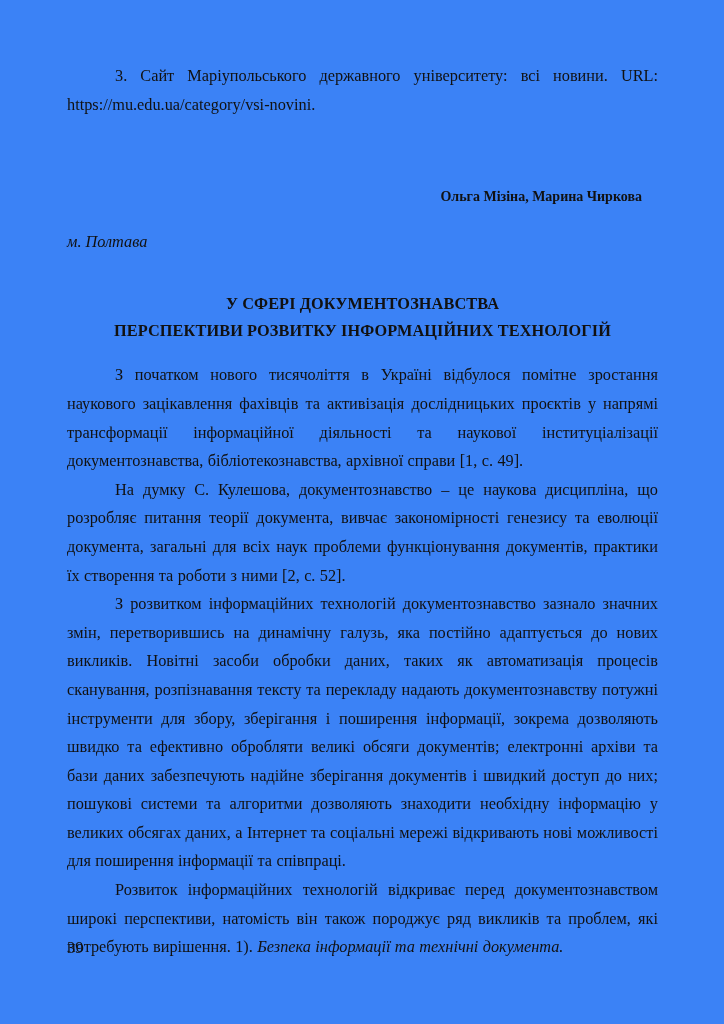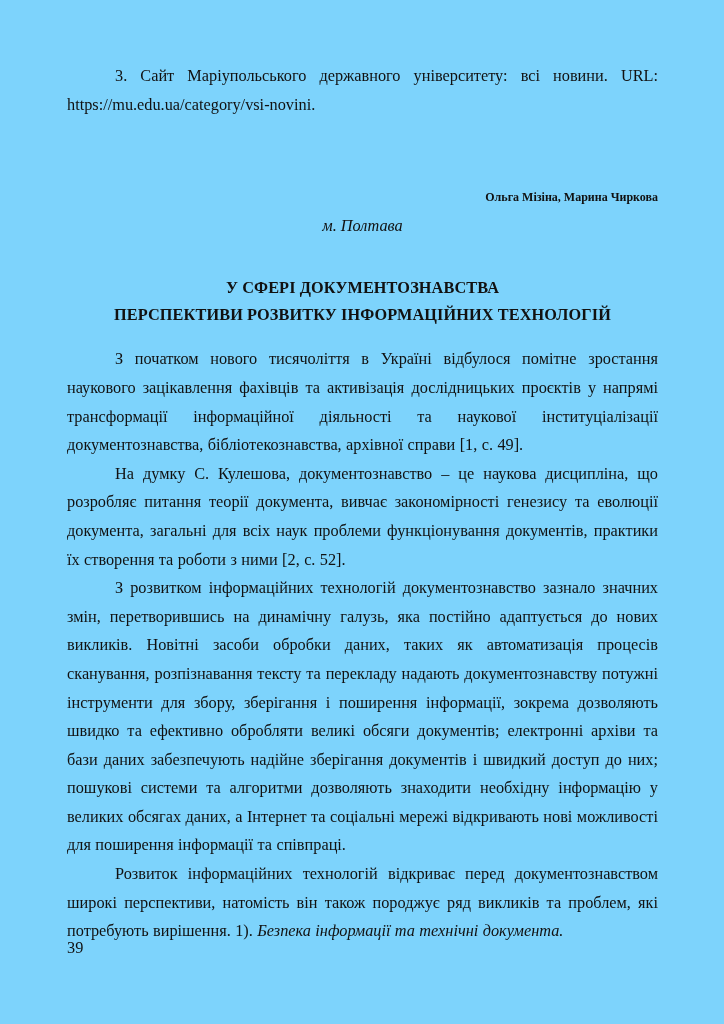--- a/index.html
+++ b/index.html
@@ -16,21 +16,21 @@
     color: #111111;
     overflow: hidden;
   }
 
   .page {
     position: absolute;
     left: 0;
     top: 0;
     width: 724px;
     height: 1024px;
-    background: #7dd3fc;
+    background: #3b82f6;
   }
 
   .content {
     position: absolute;
     left: 67px;
     top: 62px;
     width: 591px;
   }
 
   
@@ -50,31 +50,31 @@
   
   .ref-block {
     margin-bottom: 0;
   }
 
   
   .authors-block {
     margin-top: 64px;
   }
   .authors {
-    font-size: 12px;
+    font-size: 14px;
     line-height: 28.6px;
     font-weight: bold;
     text-align: right;
-    margin: 0;
+    margin: 16px;
   }
   .city {
     font-size: 16.3px;
     line-height: 28.6px;
     font-style: italic;
-    text-align: center;
+    text-align: left;
     margin: 0;
   }
 
   
   .title-block {
     margin-top: 34px;
     margin-bottom: 0;
   }
   .title-line {
     font-size: 16.3px;

